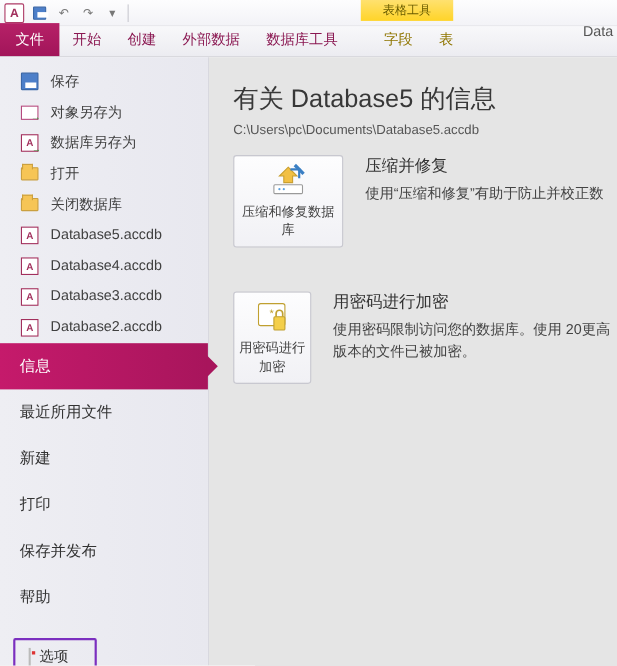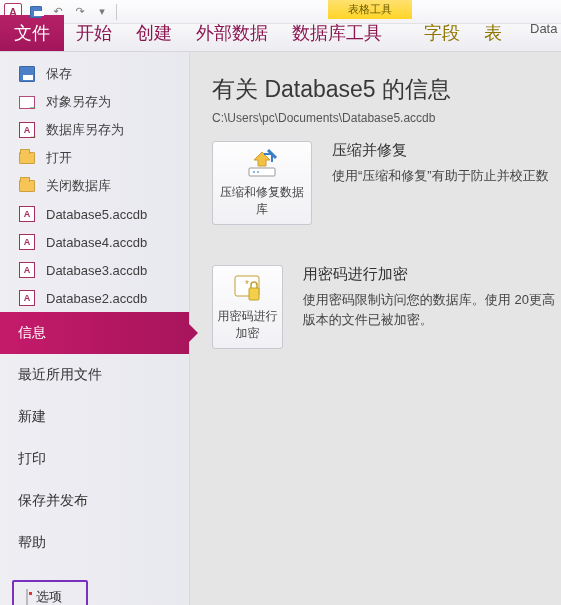--- a/index.html
+++ b/index.html
@@ -6,28 +6,28 @@
   body { width:561px; height:605px; background:#fff; overflow:hidden; font-size:12px; color:#333; }
 
   .titlebar { height:24px; background:linear-gradient(#fdfdfe,#f3f3f7); display:flex; align-items:center; padding:0 4px; border-bottom:1px solid #e1e1e6; }
   .app-icon { width:18px; height:18px; border:1px solid #ad3a66; background:#fff; display:flex; align-items:center; justify-content:center; font-weight:bold; color:#a2305d; font-size:11px; border-radius:2px; flex-shrink:0; }
   .qat { display:flex; align-items:center; margin-left:6px; gap:6px; }
   .qat-btn { width:16px; height:16px; display:flex; align-items:center; justify-content:center; color:#777; font-size:11px; }
   .qat-sep { width:1px; height:16px; background:#c9c9d0; }
   .ctx-tab { margin-left:auto; margin-right:0; display:flex; flex-direction:column; align-items:center; position:absolute; left:328px; top:0; }
   .ctx-tab-title { background:linear-gradient(#ffe16f,#ffd428); color:#6b5d00; padding:2px 20px; font-size:11px; }
   .ribbon-row { height:28px; display:flex; align-items:flex-end; background:linear-gradient(#f8f8fa,#ececf1); border-bottom:1px solid #d5d5db; }
-  .ribbon-tab { padding:6px 12px 6px 12px; color:#8a1751; font-size:18px; cursor:default;margin-top:48px; }
+  .ribbon-tab { padding:6px 12px 6px 12px; color:#8a1751; font-size:13px; cursor:default;margin-top:48px; }
   .ribbon-tab.file { background:linear-gradient(#b62167,#a2155a); color:#fff; padding:6px 14px; }
   .ribbon-tab.ctx { color:#8f7500; }
   .right-text { position:absolute; left:530px; top:21px; font-size:13px; color:#555; }
 
   .backstage { display:flex; height:calc(605px - 52px); }
   .sidebar { width:190px; background:linear-gradient(90deg,#eeeef3,#e8e8ef); border-right:1px solid #d8d8df; display:flex; flex-direction:column; padding-top:8px; }
-  .sb-item { display:flex; align-items:center; gap:10px; padding:5px 0 5px 18px; color:#404040; font-size:13px; cursor:default; }
+  .sb-item { display:flex; align-items:flex-start; gap:10px; padding:5px 0 5px 18px; color:#404040; font-size:13px; cursor:default; }
   .sb-item .ic { width:18px; height:18px; flex-shrink:0; display:flex; align-items:center; justify-content:center; }
   .sb-sep { height:1px; background:#d0d0d8; margin:6px 12px; }
   .sb-big { padding:12px 0 12px 18px; font-size:14px; color:#333; cursor:default; }
   .sb-big.active { background:linear-gradient(90deg,#c51a6b,#a8155c); color:#fff; position:relative; }
   .sb-big.active::after { content:""; position:absolute; right:-9px; top:50%; transform:translateY(-50%); width:0; height:0; border-top:10px solid transparent; border-bottom:10px solid transparent; border-left:10px solid #a8155c; }
   .sb-option { display:flex; align-items:center; gap:8px; padding:6px 12px; margin:4px 12px; border:2px solid #7b2fbf; border-radius:2px; font-size:13px; cursor:default; width:76px; }
 
   .main { flex:1; padding:22px 0 16px 22px; background:#e5e5e5; overflow:hidden; }
   .main h1 { font-size:23px; font-weight:normal; color:#383838; margin-bottom:6px; }
   .main .path { font-size:12px; color:#555; margin-bottom:16px; }

